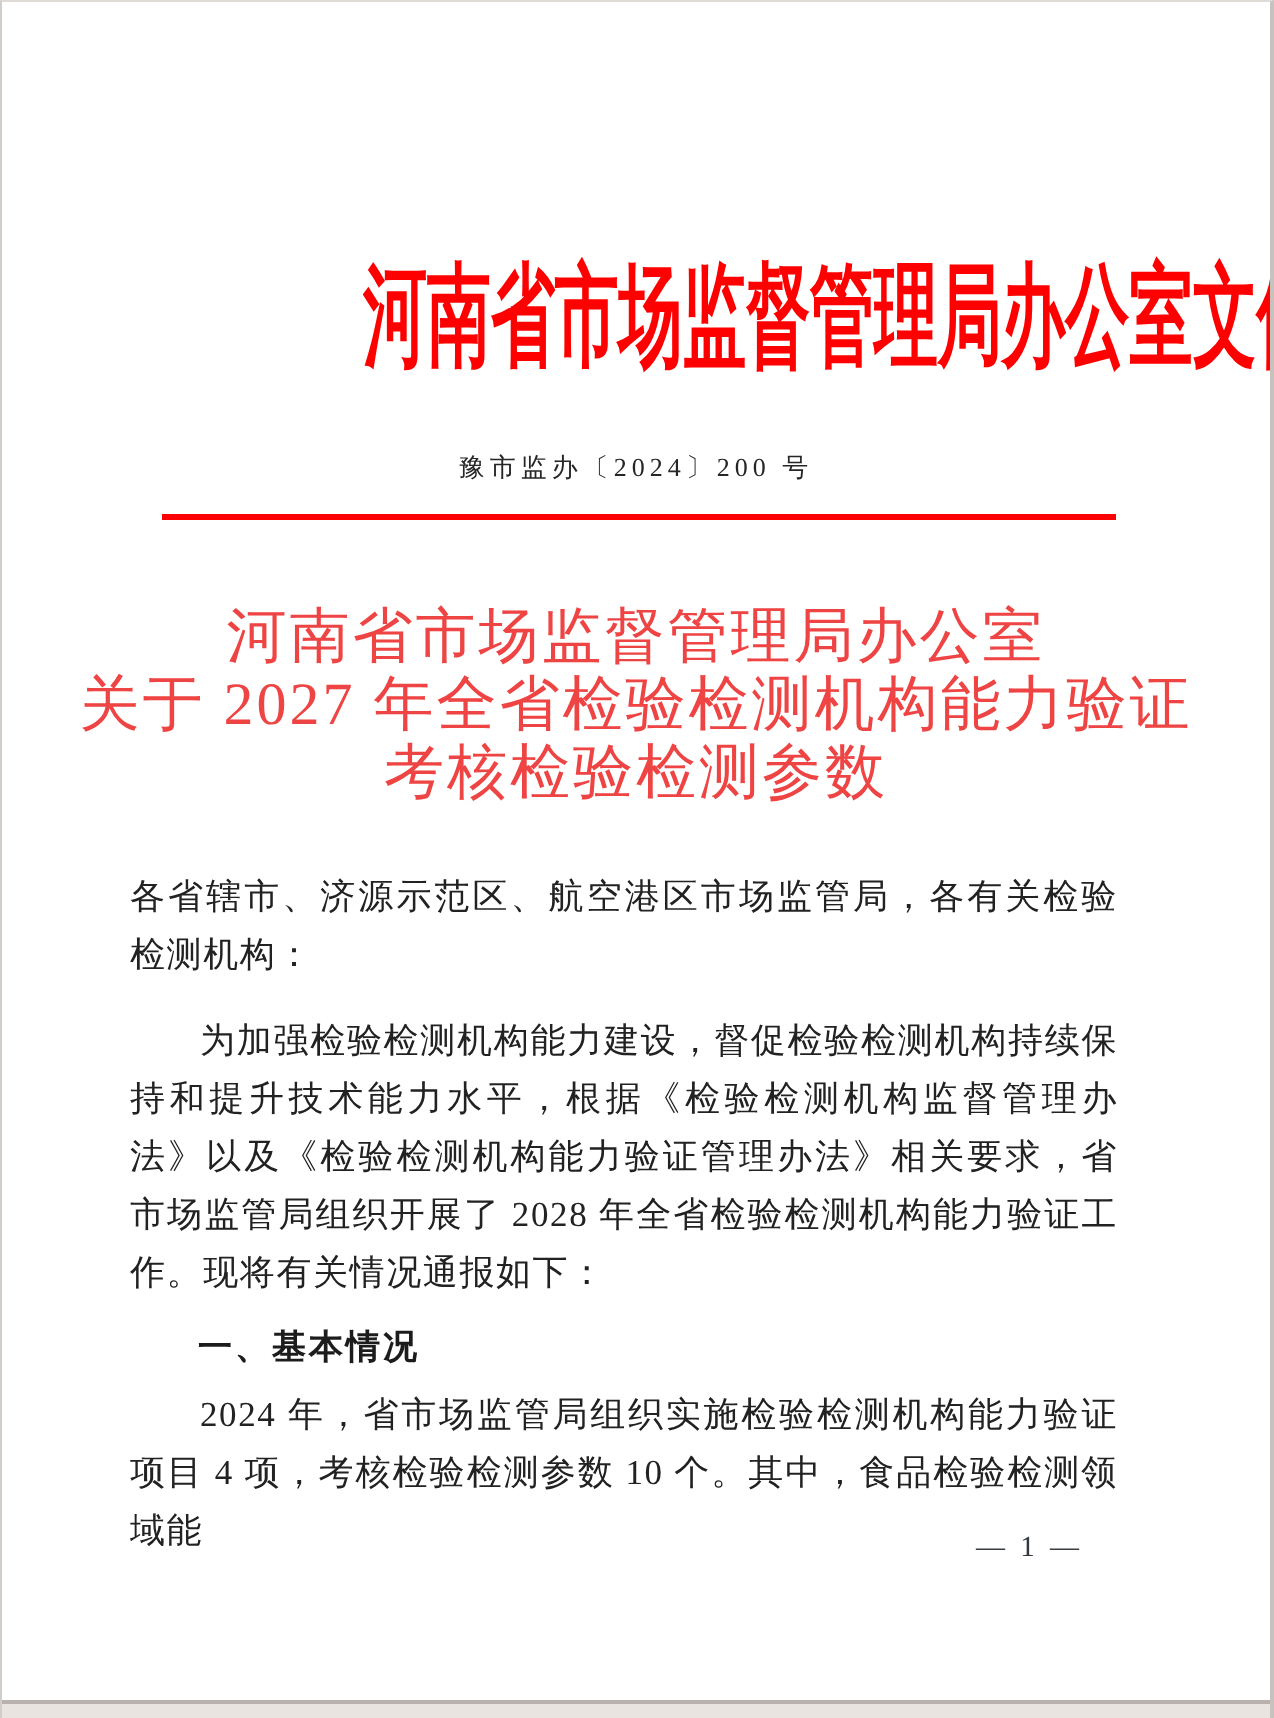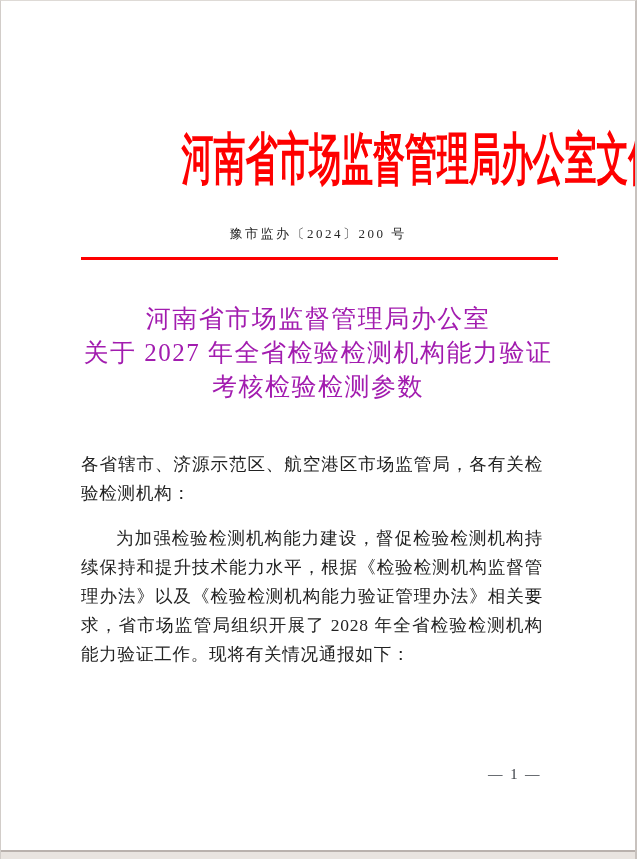--- a/index.html
+++ b/index.html
@@ -50,36 +50,36 @@
   
   .red-rule {
     position: absolute; top: 256px; left: 80px;
     width: 477px; height: 3px;
     background: #fe0000;
   }
   
   .doc-title {
     position: absolute; top: 301px; left: 30px; right: 30px;
     text-align: center;
-    font-size: 25px;
+    font-size: 30px;
     line-height: 34px;
     letter-spacing: 1.5px;
-    color: #a21caf;
+    color: #ef4444;
   }
   
   .body-text {
     position: absolute; top: 433px; left: 64px;
     width: 494px;
     font-size: 17.5px;
     line-height: 29px;
     letter-spacing: 0.8px;
     color: #222222;
     text-align: justify;
   }
-  .body-text p { margin: 16px; }
+  .body-text p { margin: 0; }
   .para-indent { text-indent: 2em; }
   .para-gap { margin-top: 14px !important; }
   .section-heading {
     margin-top: 8px !important;
     text-indent: 2em;
     font-family: "Liberation Sans", "DejaVu Sans", sans-serif;
     font-weight: bold;
     font-size: 17px;
     letter-spacing: 1.5px;
     color: #1c1c1c;
@@ -109,19 +109,21 @@
 
   <div class="doc-title">
     <div>河南省市场监督管理局办公室</div>
     <div>关于 2027 年全省检验检测机构能力验证</div>
     <div>考核检验检测参数</div>
   </div>
 
   <div class="body-text">
     <p>各省辖市、济源示范区、航空港区市场监管局，各有关检验检测机构：</p>
     <p class="para-indent para-gap">为加强检验检测机构能力建设，督促检验检测机构持续保持和提升技术能力水平，根据《检验检测机构监督管理办法》以及《检验检测机构能力验证管理办法》相关要求，省市场监管局组织开展了 2028 年全省检验检测机构能力验证工作。现将有关情况通报如下：</p>
+    <p class="section-heading">一、基本情况</p>
+    <p class="para-indent section-para">2024 年，省市场监管局组织实施检验检测机构能力验证项目 4 项，考核检验检测参数 10 个。其中，食品检验检测领域能</p>
   </div>
 
   <div class="page-number">— 1 —</div>
 
   <div class="page-bottom-edge"></div>
 
 </div>
 
 </body></html>

